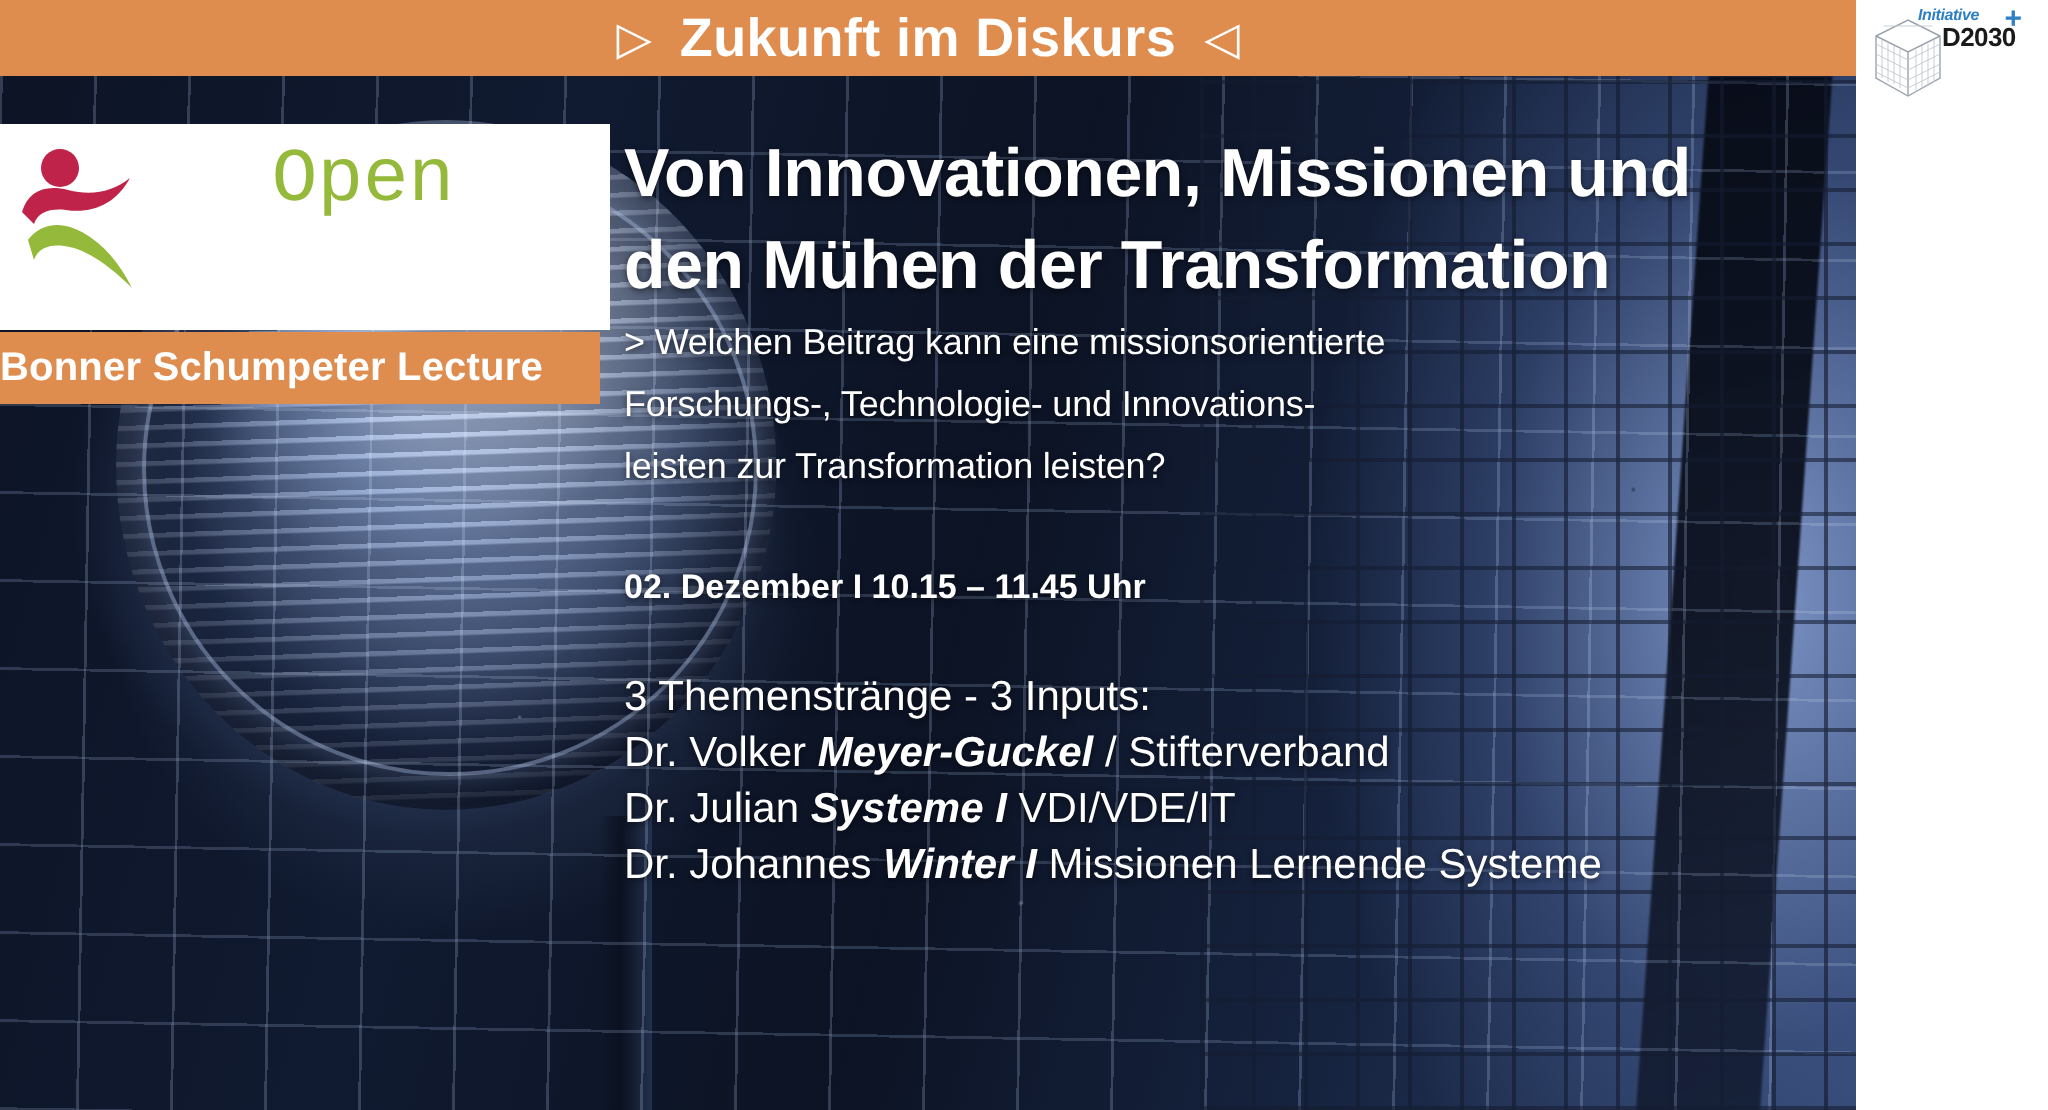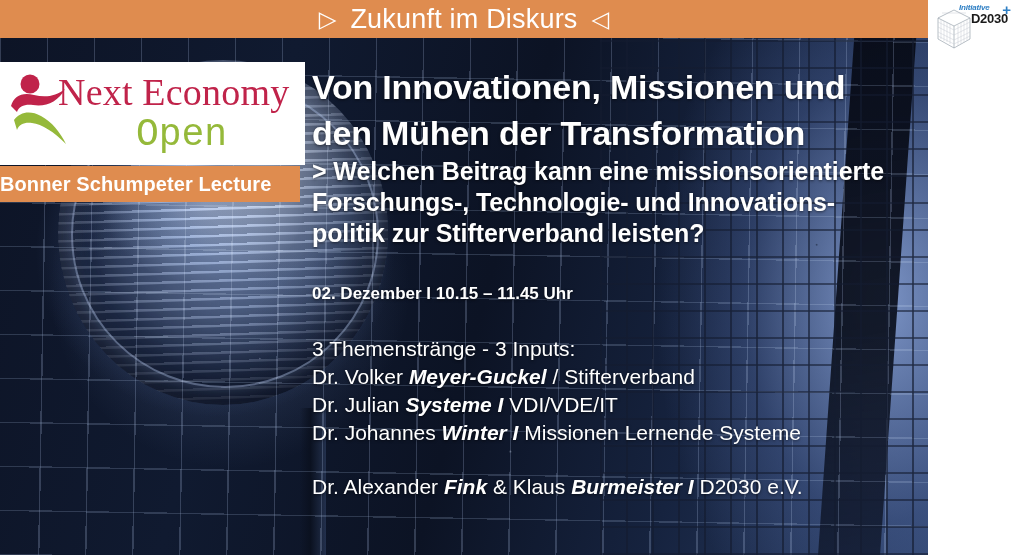--- a/index.html
+++ b/index.html
@@ -87,21 +87,21 @@
   }
 
   
   #top-banner{
     position:absolute;left:0;top:0;width:928px;height:38px;
     background:#df8c4f;
     display:flex;align-items:center;justify-content:center;gap:14px;
     z-index:6;
   }
   #top-banner .banner-title{
-    color:#ffffff;font-size:27px;font-weight:normal;letter-spacing:.2px;
+    color:#ffffff;font-size:27px;font-weight:bold;letter-spacing:.2px;
     line-height:1;white-space:nowrap;
   }
   .tri{display:inline-block;line-height:1;color:#ffffff;font-size:23px;}
 
   
   #neo-logo-card{
     position:absolute;left:0;top:62px;width:305px;height:103px;
     background:#ffffff;z-index:5;overflow:hidden;
   }
   #neo-figure{position:absolute;left:8px;top:10px;width:62px;height:78px;}
@@ -127,21 +127,21 @@
   #content{
     position:absolute;left:312px;top:64px;width:590px;z-index:4;
     color:#ffffff;
     text-shadow:0 1px 3px rgba(0,0,0,.55);
   }
   .h-title{
     font-size:34px;font-weight:bold;line-height:46px;letter-spacing:-.2px;
     white-space:nowrap;
   }
   .h-sub{
-    font-size:25px;font-weight:bold;line-height:31px;letter-spacing:-.1px;
+    font-size:18px;font-weight:normal;line-height:31px;letter-spacing:-.1px;
     white-space:nowrap;
   }
   .h-date{
     font-size:17px;font-weight:bold;line-height:30px;white-space:nowrap;
   }
   .body-line{
     font-size:21px;font-weight:normal;line-height:28px;white-space:nowrap;
   }
   .body-line b{font-weight:bold;font-style:italic;}
   .gap-md{height:26px;}
@@ -187,58 +187,54 @@
       <span class="tri">◁</span>
     </div>
 
     <div id="neo-logo-card">
       <svg id="neo-figure" viewBox="0 0 62 78">
         <circle cx="22" cy="12" r="9.5" fill="#c0234a"></circle>
         <path d="M3 34 C6 24 14 20 26 23 C38 26 48 24 57 17 C50 30 38 35 25 33 C17 32 11 34 9 40 Z" fill="#c0234a"></path>
         <path d="M6 48 C12 40 22 38 33 44 C44 50 52 60 58 72 C46 60 34 52 24 51 C17 50 11 52 9 58 Z" fill="#95b93a"></path>
       </svg>
       <div id="neo-text">
-        <div class="neo-line1">Next Economy</div>
         <div class="neo-line2">Open</div>
       </div>
     </div>
 
     <div id="neo-lecture-strip">
       <span>Bonner Schumpeter Lecture</span>
     </div>
 
     <div id="content">
 
       <div class="h-title">Von Innovationen, Missionen und</div>
       <div class="h-title">den Mühen der Transformation</div>
 
       <div class="h-sub">&gt; Welchen Beitrag kann eine missionsorientierte</div>
       <div class="h-sub">Forschungs-, Technologie- und Innovations-</div>
-      <div class="h-sub">politik zur Stifterverband leisten?</div>
+      <div class="h-sub">leisten zur Transformation leisten?</div>
 
       <div class="gap-lg"></div>
       <div class="h-date">02. Dezember I 10.15 – 11.45 Uhr</div>
 
       <div class="gap-md"></div>
       <div class="body-line">3 Themenstränge - 3 Inputs:</div>
 
       <div class="body-line">
         <span>Dr. Volker </span><b>Meyer-Guckel</b><span> / </span><span>Stifterverband</span>
       </div>
       <div class="body-line">
         <span>Dr. Julian </span><b>Systeme I</b><span> </span><span>VDI/VDE/IT</span>
       </div>
       <div class="body-line">
         <span>Dr. Johannes </span><b>Winter I</b><span> </span><span>Missionen Lernende Systeme</span>
       </div>
 
       <div class="gap-md"></div>
-      <div class="body-line">
-        <span>Dr. Alexander </span><b>Fink</b><span> &amp; Klaus </span><b>Burmeister I</b><span> D2030 e.V.</span>
-      </div>
 
     </div>
   </div>
 
   <div id="d2030-logo">
     <svg id="d2030-cube" viewBox="0 0 38 42">
       <g fill="none" stroke="#9aa3ad" stroke-width=".7">
         <polygon points="19,2 35,10 35,31 19,40 3,31 3,10"></polygon>
         <polyline points="3,10 19,18 35,10"></polyline>
         <line x1="19" y1="18" x2="19" y2="40"></line>

